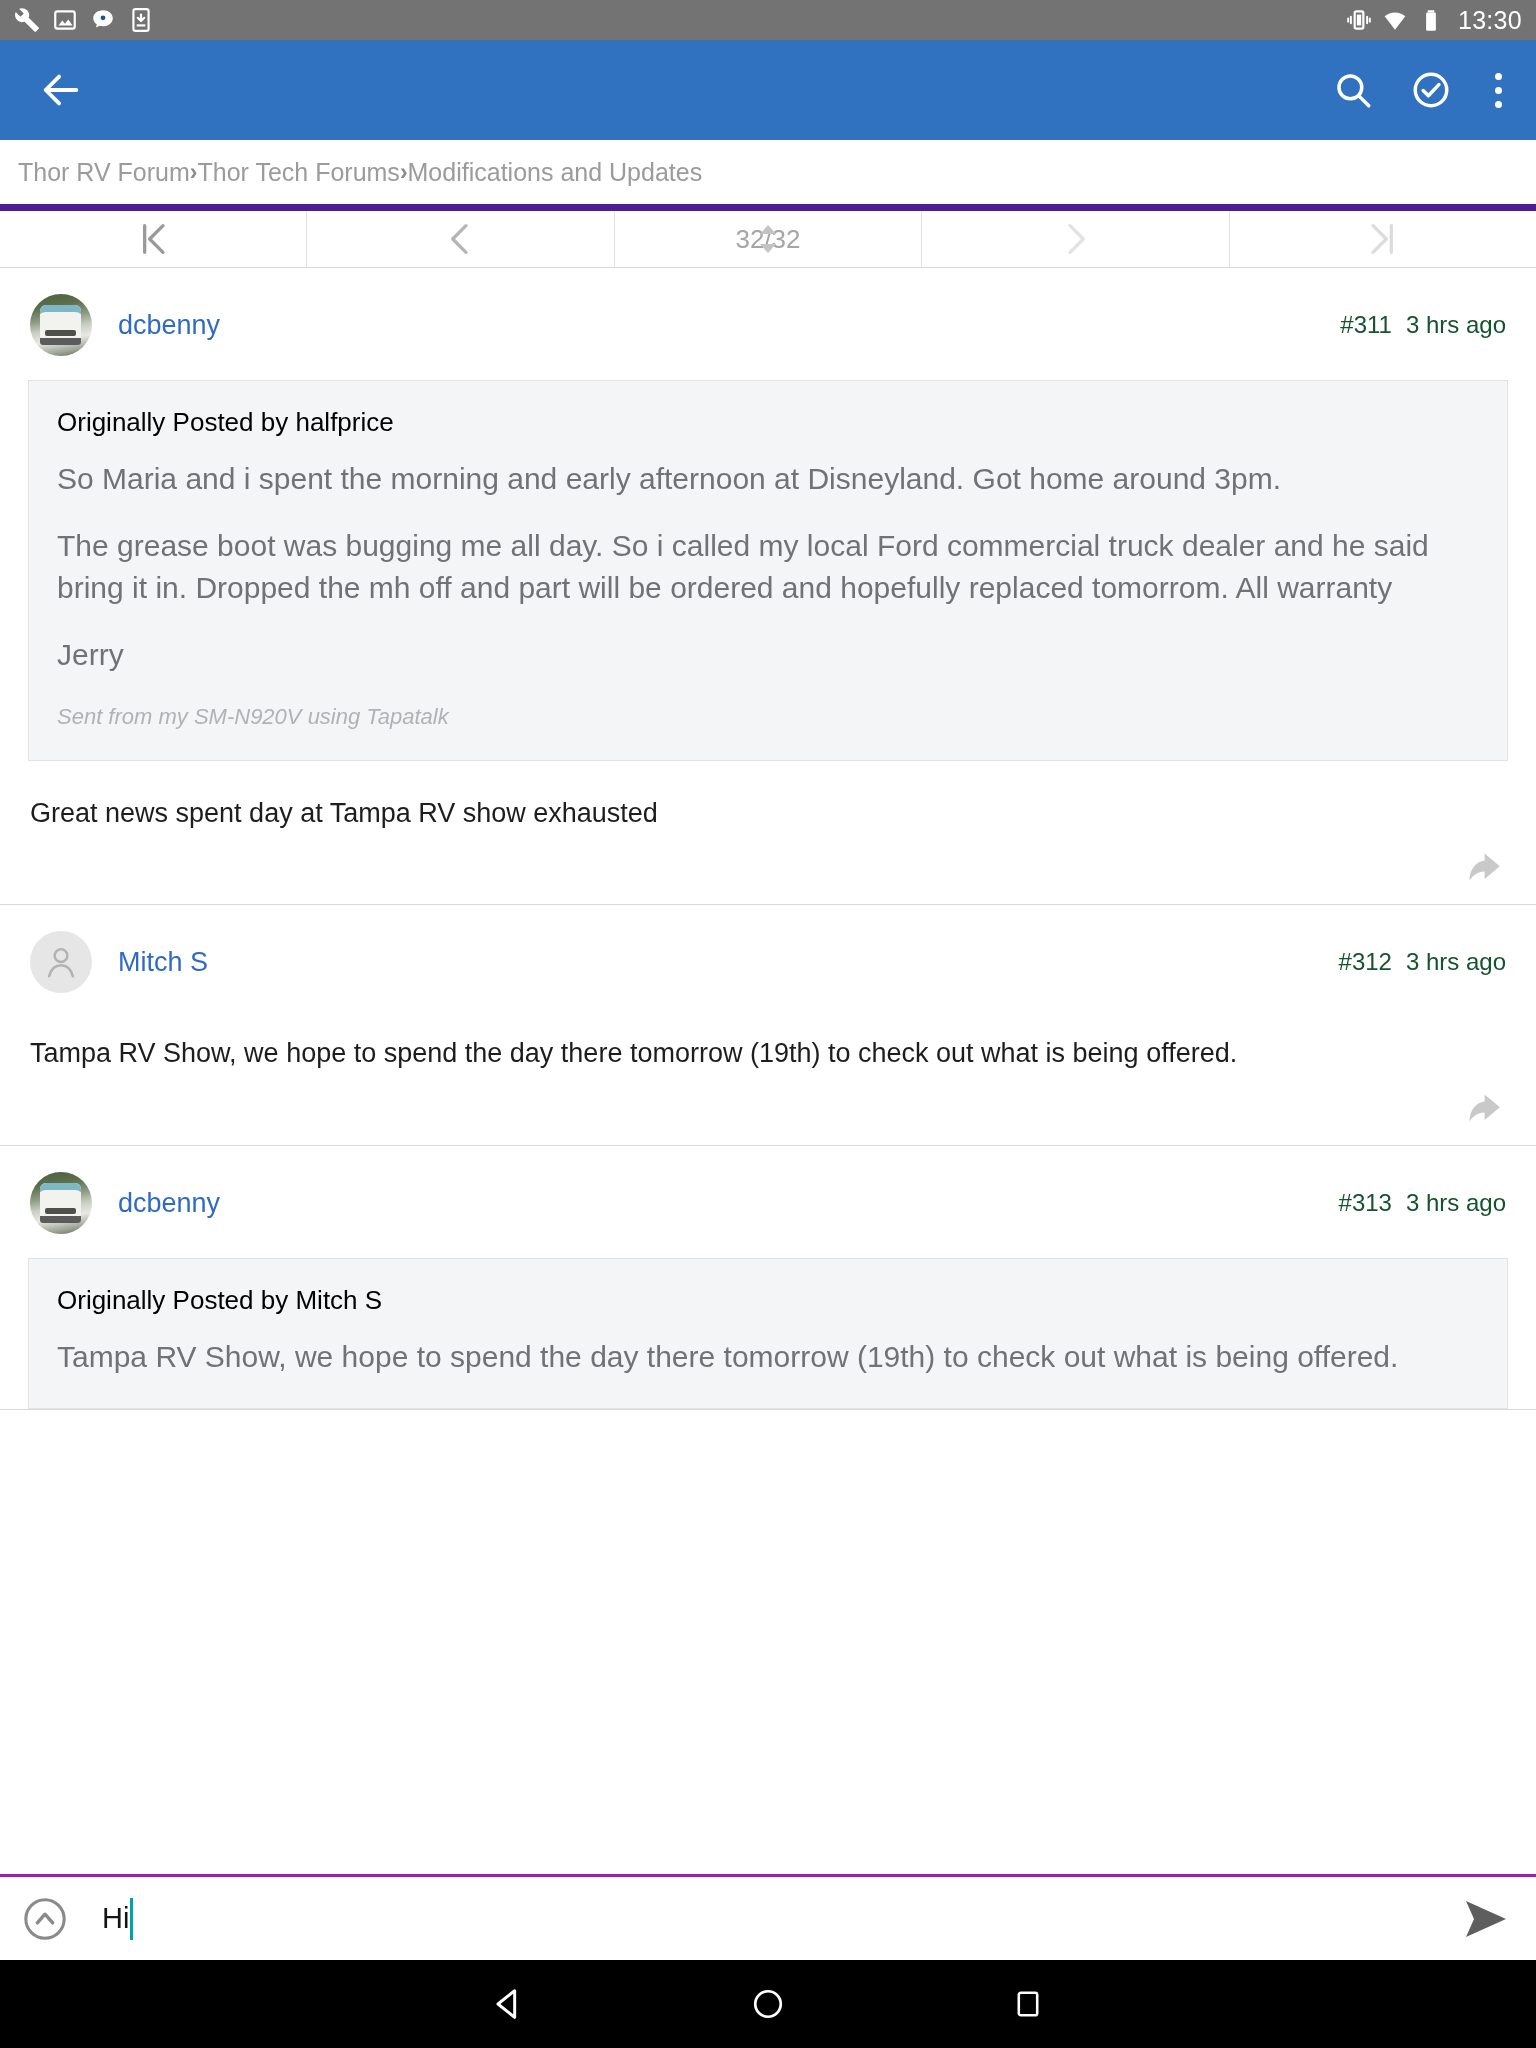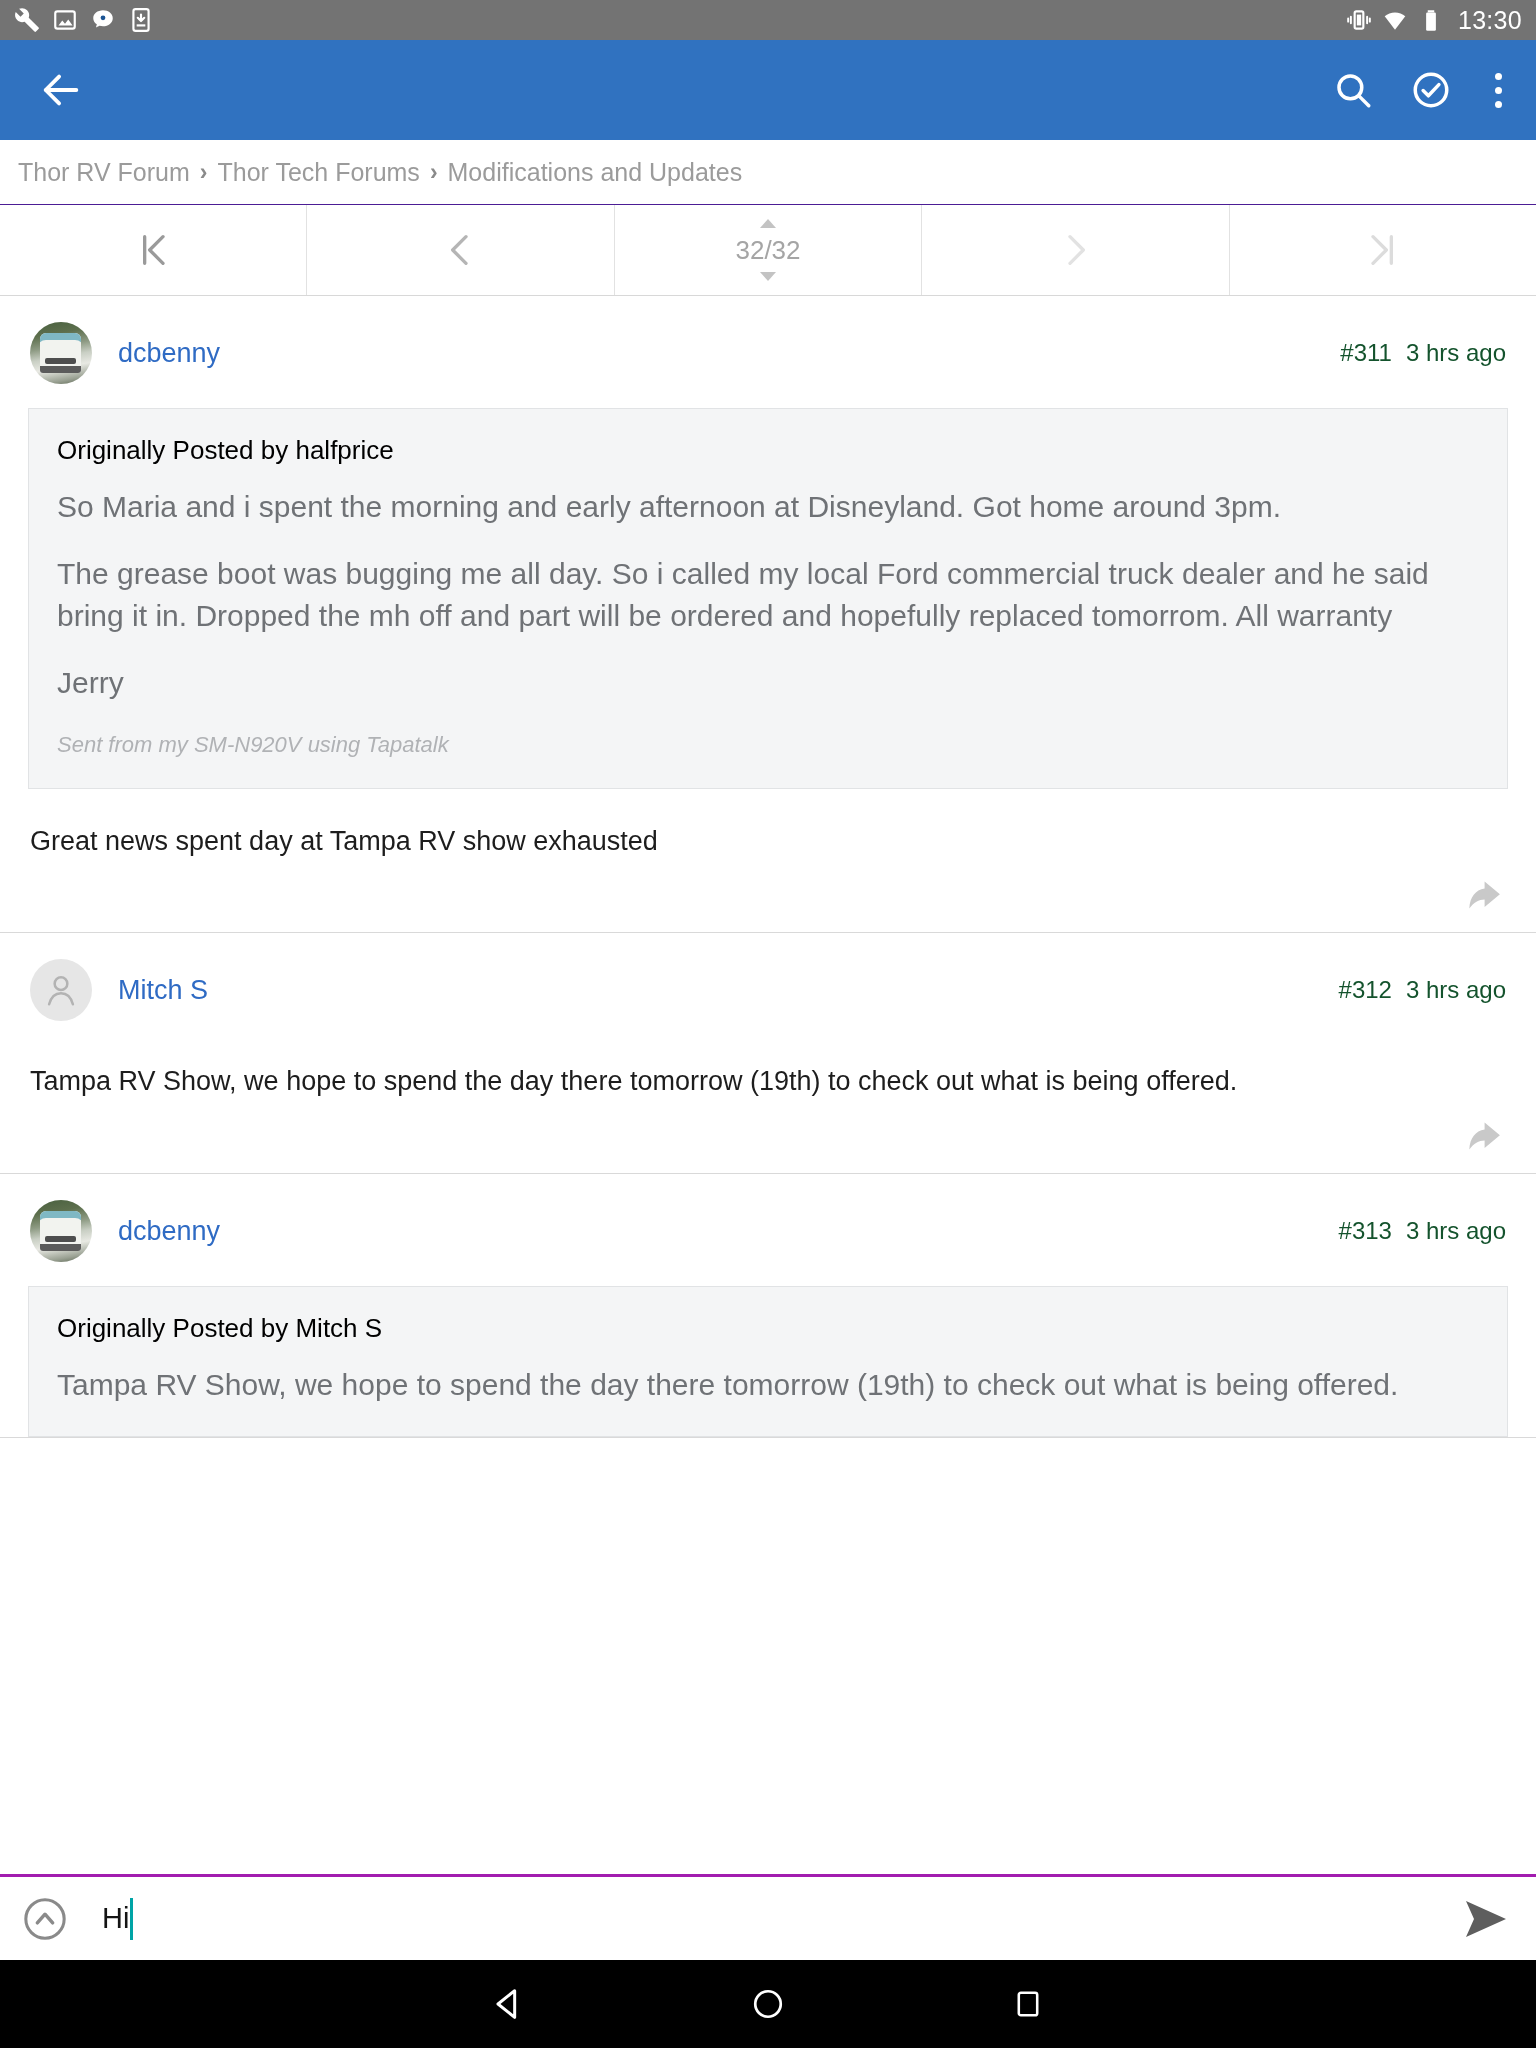--- a/index.html
+++ b/index.html
@@ -59,42 +59,41 @@
   .appbar-icon { width: 42px; height: 42px; cursor: pointer; }
   .dots { display: flex; flex-direction: column; gap: 7px; align-items: center; width: 20px; cursor:pointer;}
   .dots span { width: 7px; height: 7px; border-radius: 50%; background: #ffffff; display: block; }
 
   
   .breadcrumb {
     height: 64px;
     display: flex;
     align-items: center;
     padding: 0 18px;
-    gap: 10px;
     background: #ffffff;
     flex: 0 0 auto;
   }
   .crumb {
     color: #9b9b9b;
     font-size: 25px;
     white-space: nowrap;
     cursor: pointer;
   }
   .crumb-sep {
     color: #8a8a8a;
     font-size: 23px;
     font-weight: 700;
   }
 
   
   .pager {
-    height: 92px;
+    height: 64px;
     display: flex;
     align-items: stretch;
-    border-top: 1px solid #4c1d95;
+    border-top: 7px solid #4c1d95;
     border-bottom: 1px solid #d8d8d8;
     background: #ffffff;
     flex: 0 0 auto;
   }
   .pager-cell {
     flex: 1 1 0;
     display: flex;
     align-items: center;
     justify-content: center;
     border-right: 1px solid #e2e2e2;

